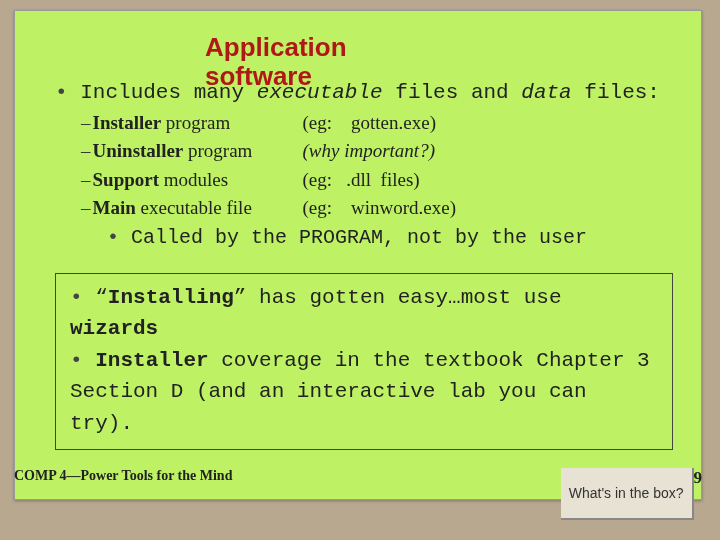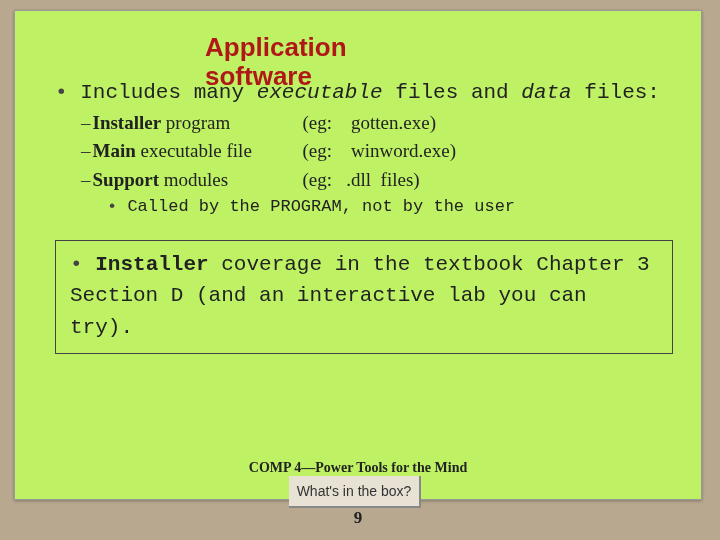--- a/index.html
+++ b/index.html
@@ -40,58 +40,57 @@
   .content {
     margin-top: 48px;
     font-size: 21px;
     color: #222;
     line-height: 1.5;
   }
   ul { margin:0; padding:0; list-style:none;font-family:Liberation Mono, monospace; }
   .lvl1 { margin-left: 0; }
   .lvl1 > li::before { content: "• "; color:#444; }
   .lvl2 { margin-left: 26px; font-size: 19px; }
-  .lvl3 { margin-left: 52px; font-size: 17px; }
+  .lvl3 { margin-left: 52px; font-size: 20px; }
   .lvl3 > li::before { content: "• "; color:#444; }
   .row { display:flex; align-items:flex-end; }
   .row::before { content: "– "; color:#333; margin-right:2px;}
   .col-a { width: 210px; }
   .col-b { }
   .ital { font-style: italic; }
   .bold { font-weight: bold; }
   .boxnote {
     border: 1px solid #444;
     margin-top: 20px;
     padding: 8px 14px 10px 14px;
     font-size: 21px;
   }
   .boxnote ul li::before { content:"• "; color:#444; }
   .footer {
     position:absolute;
-    bottom: 12px;
+    bottom: 20px;
     left: 14px;
     width: 688px;
     font-family: Georgia, serif;
     font-size: 14px;
     font-weight: bold;
     color: #222;
     display:flex;
-    align-items:center;
-    flex-direction:column;
+    align-items:flex-start;
   }
   .footer .spacer { flex:1; }
   .footer .box {
     font-family: Arial, sans-serif;
     font-weight: normal;
     font-size: 14px;
     border-right: 2px solid #888;
     border-bottom: 2px solid #888;
-    padding: 7px 8px;
+    padding: 17px 8px;
     background: #e8e2d5;
-    margin-right:6px;
+    margin-right:0;
     color:#333;
   }
   .footer .page { font-size:17px; font-weight:bold; }
 </style>
 </head>
 <body>
 
 <div class="slide">
   <div class="title">Application software</div>
 
@@ -99,36 +98,41 @@
     <ul class="lvl1">
       <li><span>Includes many </span><span class="ital">executable</span><span> files and </span><span class="ital">data</span><span> files:</span></li>
     </ul>
 
     <div class="lvl2">
       <div class="row">
         <span class="col-a"><span class="bold">Installer</span><span> program</span></span>
         <span class="col-b" style="white-space:pre">(eg:    gotten.exe)</span>
       </div>
       <div class="row">
-        <span class="col-a"><span class="bold">Main</span><span> executable file</span></span>
-        <span class="col-b" style="white-space:pre">(eg:    winword.exe)</span>
+        <span class="col-a"><span class="bold">Uninstaller</span><span> program</span></span>
+        <span class="col-b ital">(why important?)</span>
       </div>
       <div class="row">
         <span class="col-a"><span class="bold">Support</span><span> modules</span></span>
         <span class="col-b" style="white-space:pre">(eg:   .dll  files)</span>
+      </div>
+      <div class="row">
+        <span class="col-a"><span class="bold">Main</span><span> executable file</span></span>
+        <span class="col-b" style="white-space:pre">(eg:    winword.exe)</span>
       </div>
     </div>
 
     <ul class="lvl3">
       <li>Called by the PROGRAM, not by the user</li>
     </ul>
 
 
     <div class="boxnote">
       <ul>
+        <li><span>“</span><span class="bold">Installing</span><span>” has gotten easy…most use </span><span class="bold">wizards</span></li>
         <li><span class="bold">Installer</span><span> coverage in the textbook Chapter 3 Section D (and an interactive lab you can try).</span></li>
       </ul>
     </div>
   </div>
 </div>
 
 <div class="footer">
   <span>COMP 4—Power Tools for the Mind</span>
   <span class="spacer"></span>
   <span class="box">What's in the box?</span>

